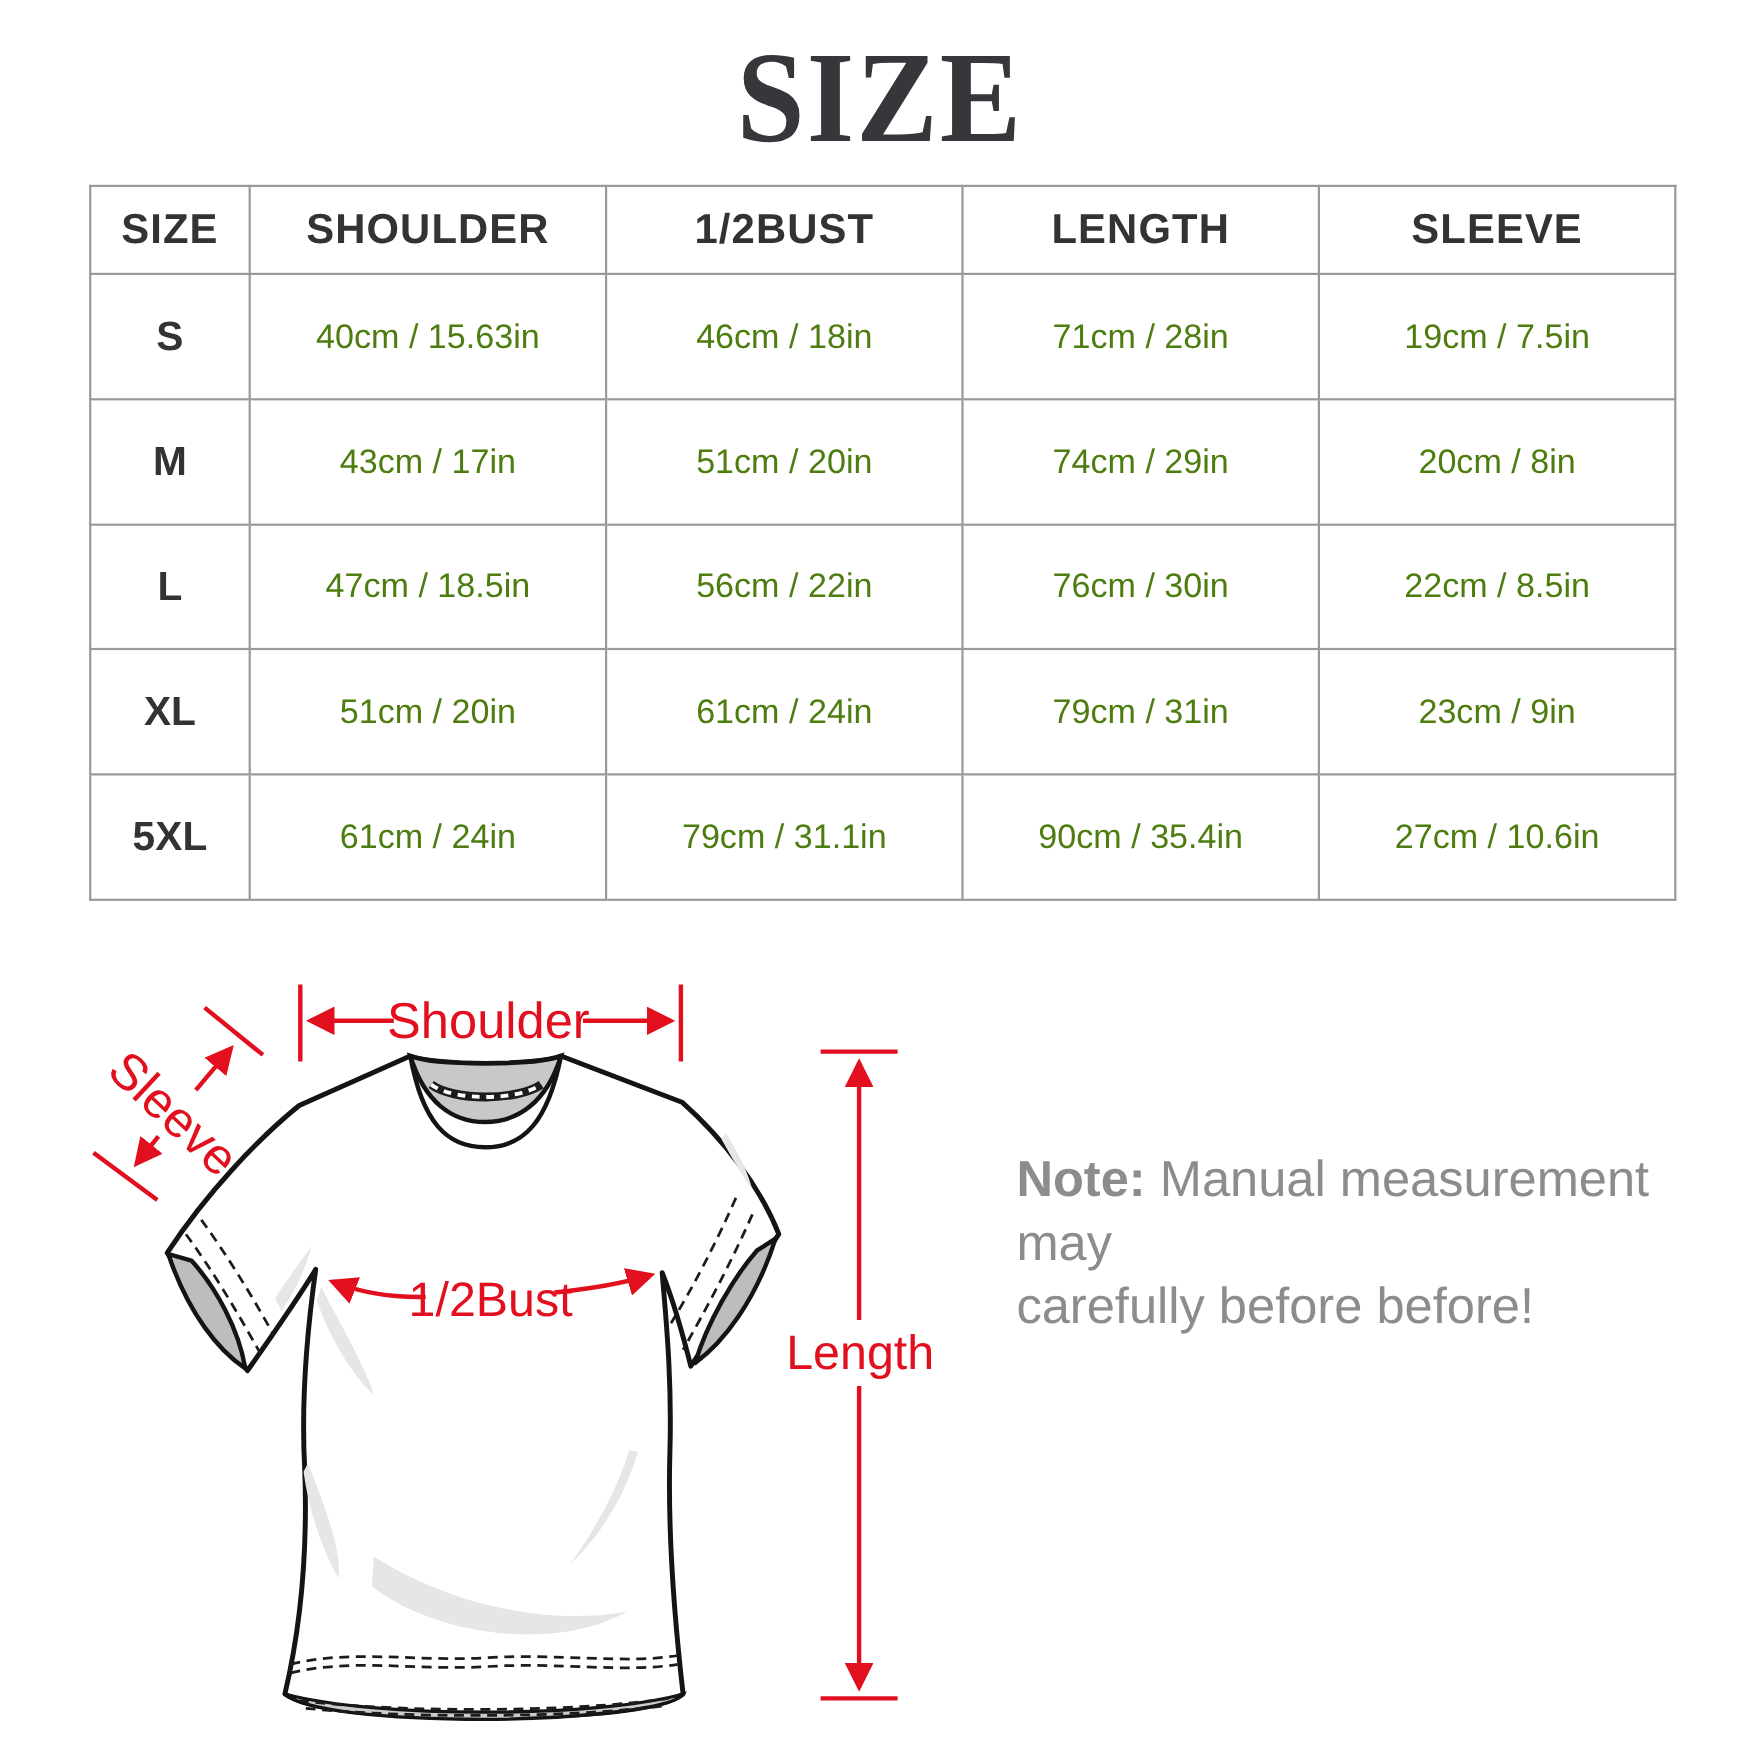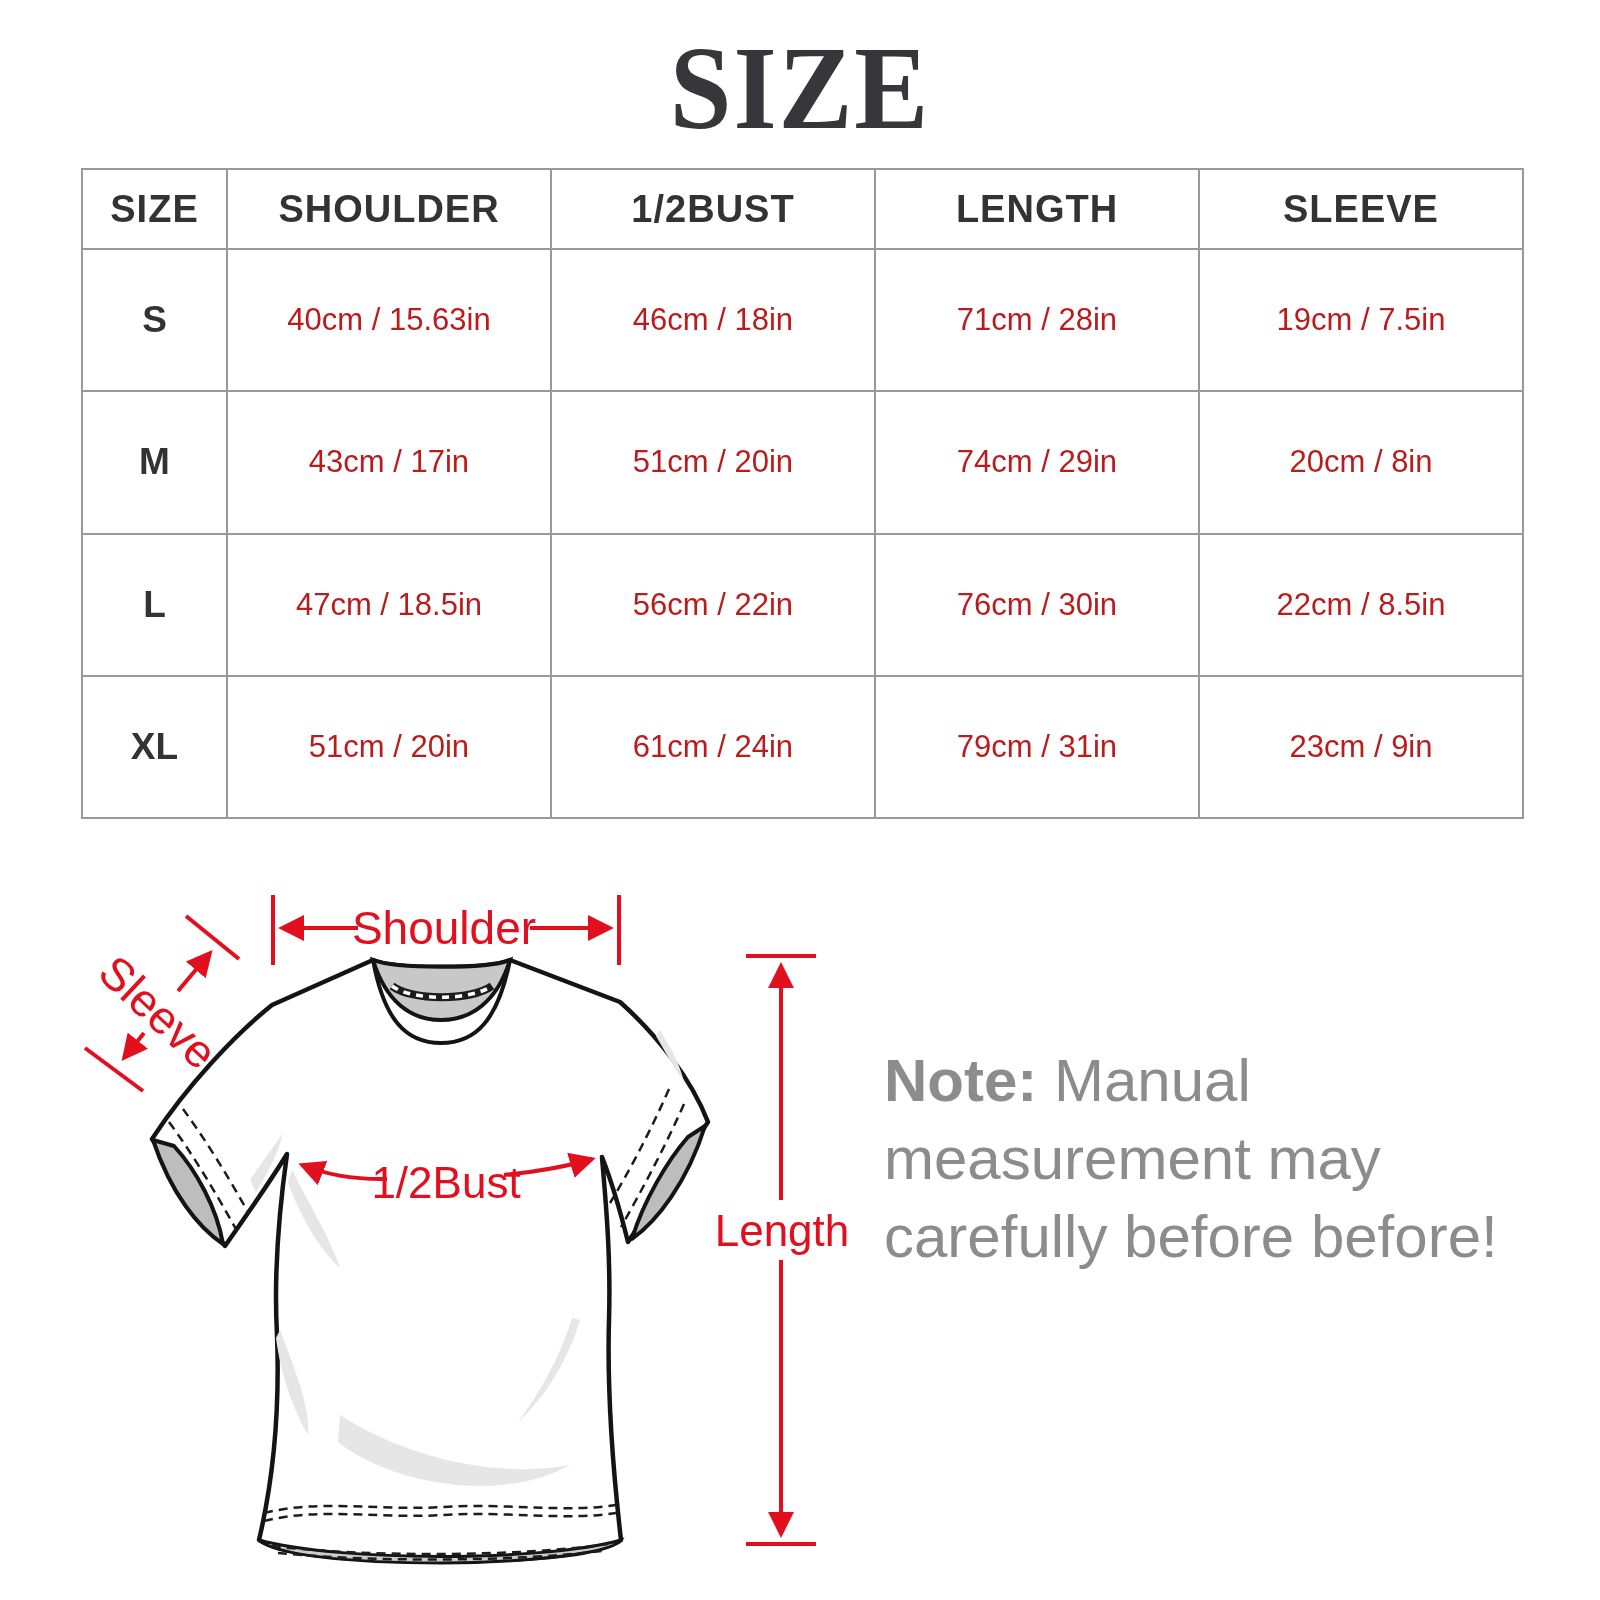--- a/index.html
+++ b/index.html
@@ -19,30 +19,30 @@
     position:absolute;left:81px;top:168px;width:1442px;height:651px;
     border-collapse:collapse;table-layout:fixed;background:#fff;
   }
   .size-table th,.size-table td{
     border:2px solid #999999;text-align:center;vertical-align:middle;
     padding:0;overflow:hidden;white-space:nowrap;
   }
   .size-table th{
     height:78px;font-size:38px;font-weight:700;color:#333333;letter-spacing:1px;
   }
-  .size-table td{height:69px;font-size:31px;color:#b91c1c;}
+  .size-table td{height:69px;font-size:31px;color:#4d7c0f;}
   .size-table td:first-child{font-size:37px;font-weight:700;color:#333333;}
   .size-table col.c-size{width:145px;}
   .size-table col.c-rest{width:324px;}
   
   .diagram-wrap{position:absolute;left:40px;top:850px;width:840px;height:760px;}
   
   .note-block{
-    position:absolute;left:884px;top:1042px;width:660px;
-    font-size:60px;line-height:78px;color:#8c8c8c;
+    position:absolute;left:924px;top:1042px;width:660px;
+    font-size:46px;line-height:58px;color:#8c8c8c;
   }
   .note-block .note-label{font-weight:700;}
   svg text{font-family:"Liberation Sans", sans-serif;}
 </style>
 </head>
 <body>
 
 <div class="page-title">SIZE</div>
 
 <table class="size-table">
@@ -83,20 +83,27 @@
         <td>56cm / 22in</td>
         <td>76cm / 30in</td>
         <td>22cm / 8.5in</td>
       </tr>
       <tr>
         <td>XL</td>
         <td>51cm / 20in</td>
         <td>61cm / 24in</td>
         <td>79cm / 31in</td>
         <td>23cm / 9in</td>
+      </tr>
+      <tr>
+        <td>5XL</td>
+        <td>61cm / 24in</td>
+        <td>79cm / 31.1in</td>
+        <td>90cm / 35.4in</td>
+        <td>27cm / 10.6in</td>
       </tr>
     </tbody>
 </table>
 
 <div class="diagram-wrap">
 <svg width="840" height="760" viewBox="0 0 840 760" xmlns="http://www.w3.org/2000/svg">
   <defs>
     <marker id="ah" viewBox="0 0 10 10" refX="8.5" refY="5" markerWidth="6.5" markerHeight="6.5" orient="auto">
       <path d="M0,0 L10,5 L0,10 Z" fill="#e2101e"></path>
     </marker>

